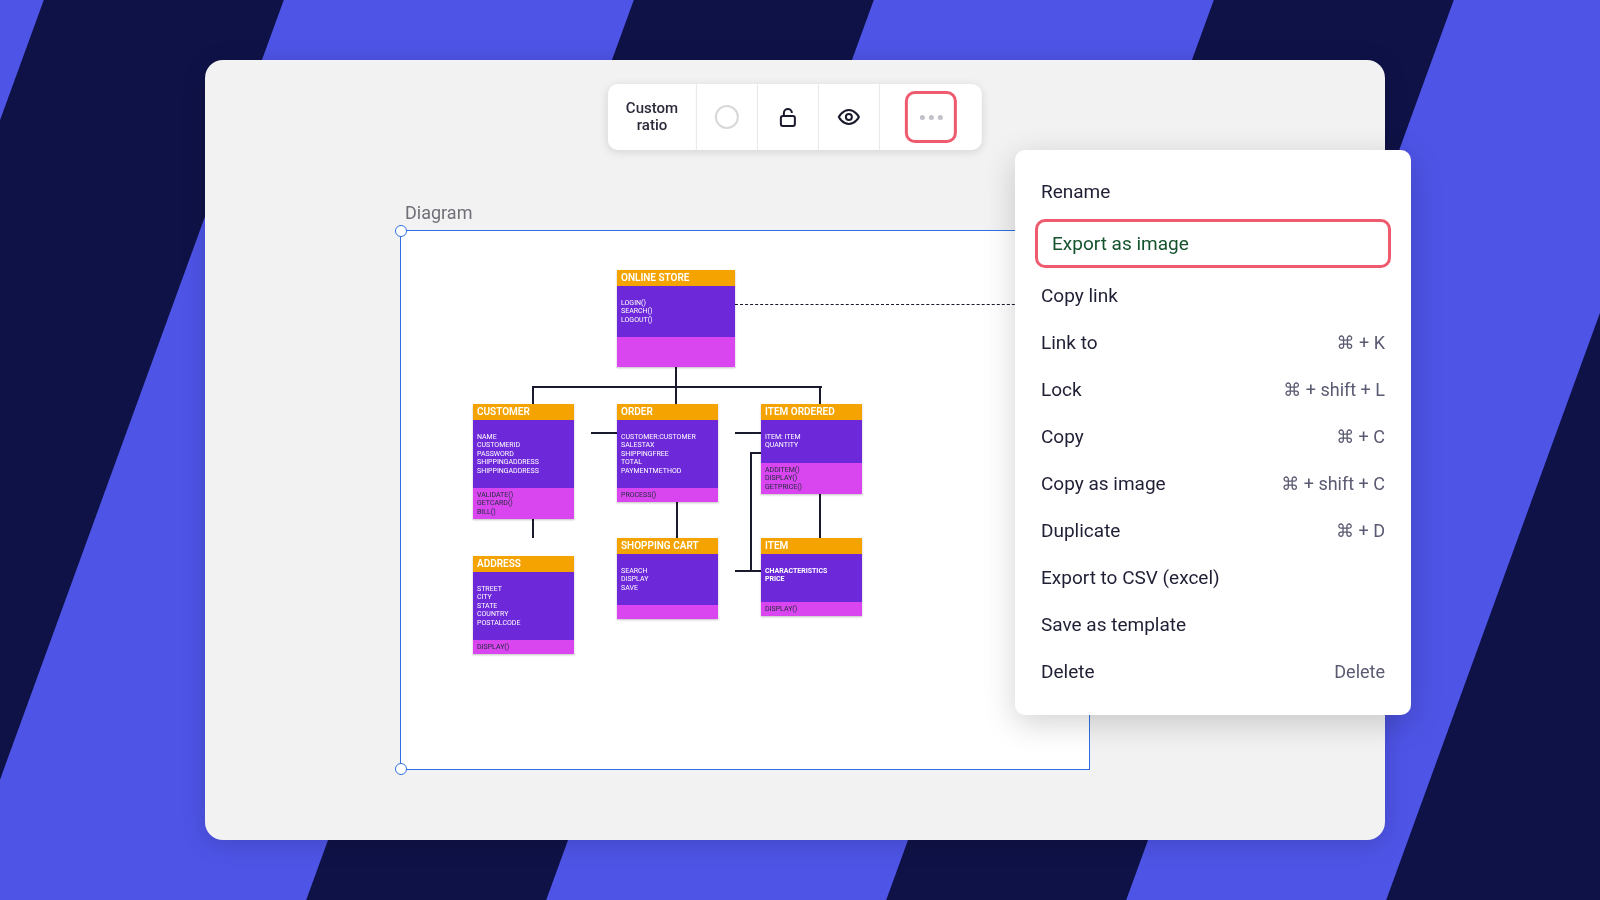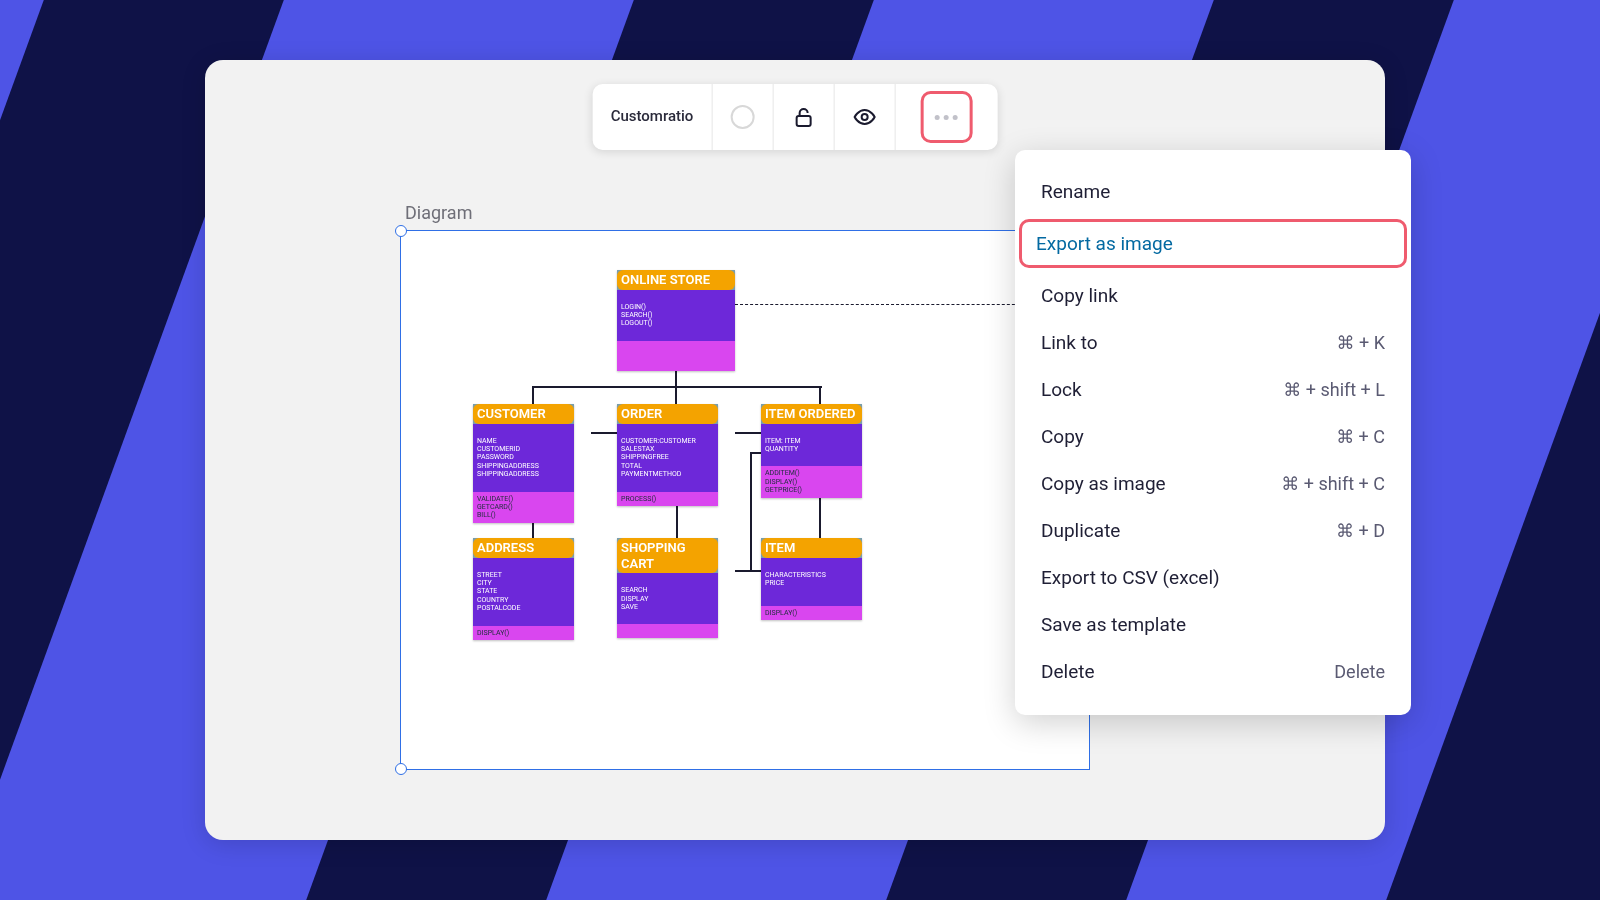--- a/index.html
+++ b/index.html
@@ -33,21 +33,21 @@
     align-items: stretch;
   }
   .toolbar .seg {
     display: flex; align-items: center; justify-content: center;
     padding: 0 18px;
     border-right: 1px solid #e7e7e7;
     font-size: 15px;
     color: #2a2a3a;
   }
   .toolbar .seg:last-child { border-right: none; }
-  .label-seg { flex-direction: row; line-height: 1.15; font-weight: 500; text-align:center;}
+  .label-seg { flex-direction: column; line-height: 1.15; font-weight: 500; text-align:center;}
   .circle-placeholder {
     width: 24px; height: 24px; border-radius: 50%;
     border: 2px solid #d8d8d8;
   }
   .icon { width: 24px; height: 24px; stroke: #1a1a2e; stroke-width: 2; fill: none; }
   .more-btn {
     position: relative;
     display: flex; align-items: center; justify-content: center;
     width: 52px; height: 52px; margin: 7px;
     border-radius: 10px;
@@ -79,43 +79,43 @@
 
   
   .node {
     position: absolute;
     width: 101px;
     background: #7a9eab;
     box-shadow: 0 1px 2px rgba(0,0,0,0.25);
     font-size: 7px; line-height: 1.2;
     color: #fff;
   }
-  .node .hdr { background: #f4a300; color: #fff; padding: 2px 4px; font-weight: 600; font-size:13px;border-radius:6px;}
+  .node .hdr { background: #f4a300; color: #fff; padding: 2px 4px; font-weight: 600; font-size:10px;}
   .node .body { background: #6d28d9; padding: 13px 4px; min-height: 20px;}
   .node .foot { background: #d946ef; padding: 3px 4px; min-height: 14px; color:#1b2d38;}
   .node .line { white-space: nowrap; }
 
   .n-store { left: 412px; top: 210px; width: 118px; }
   .n-store .body { min-height: 38px; }
   .n-store .foot { min-height: 30px; }
 
   .n-customer { left: 268px; top: 344px; }
   .n-customer .body { min-height: 48px;}
   .n-order { left: 412px; top: 344px; }
   .n-order .body { min-height: 44px;}
   .n-itemord { left: 556px; top: 344px; }
   .n-itemord .body { min-height: 18px;}
   .n-itemord .foot { min-height: 24px;}
 
-  .n-address { left: 268px; top: 478px; }
+  .n-address { left: 268px; top: 496px; }
   .n-address .body { min-height: 48px;}
   .n-cart { left: 412px; top: 478px; }
   .n-cart .body { min-height: 48px;}
   .n-item { left: 556px; top: 478px; }
-  .n-item .body { min-height: 48px;}
+  .n-item .body { min-height: 48px; font-weight: bold;}
 
   .connector { position:absolute; background:#1a1a2e; }
   .conn-dash { border-top:1.5px dashed #1a1a2e; background:transparent; height:0;}
 
   
   .ctxmenu {
     position: absolute;
     left: 810px; top: 90px;
     width: 396px;
     background: #fff;
@@ -125,25 +125,25 @@
   }
   .menu-item {
     display: flex; justify-content: space-between; align-items: center;
     padding: 12px 26px;
     font-size: 19px;
     color: #1f1f35;
     cursor: pointer;
   }
   .menu-item .shortcut { color: #5a5a72; font-size: 18px; }
   .menu-item.highlight {
-    margin: 4px 4px;
+    margin: 4px 20px;
     padding: 10px 14px;
     border: 3px solid #ef5b6e;
     border-radius: 10px;
-    color: #0369a1;
+    color: #14532d;
   }
 </style>
 </head>
 <body>
 
 <div class="bg-stripes">
   <div class="stripe s1"></div>
   <div class="stripe s2"></div>
   <div class="stripe s3"></div>
   <div class="stripe s4"></div>

